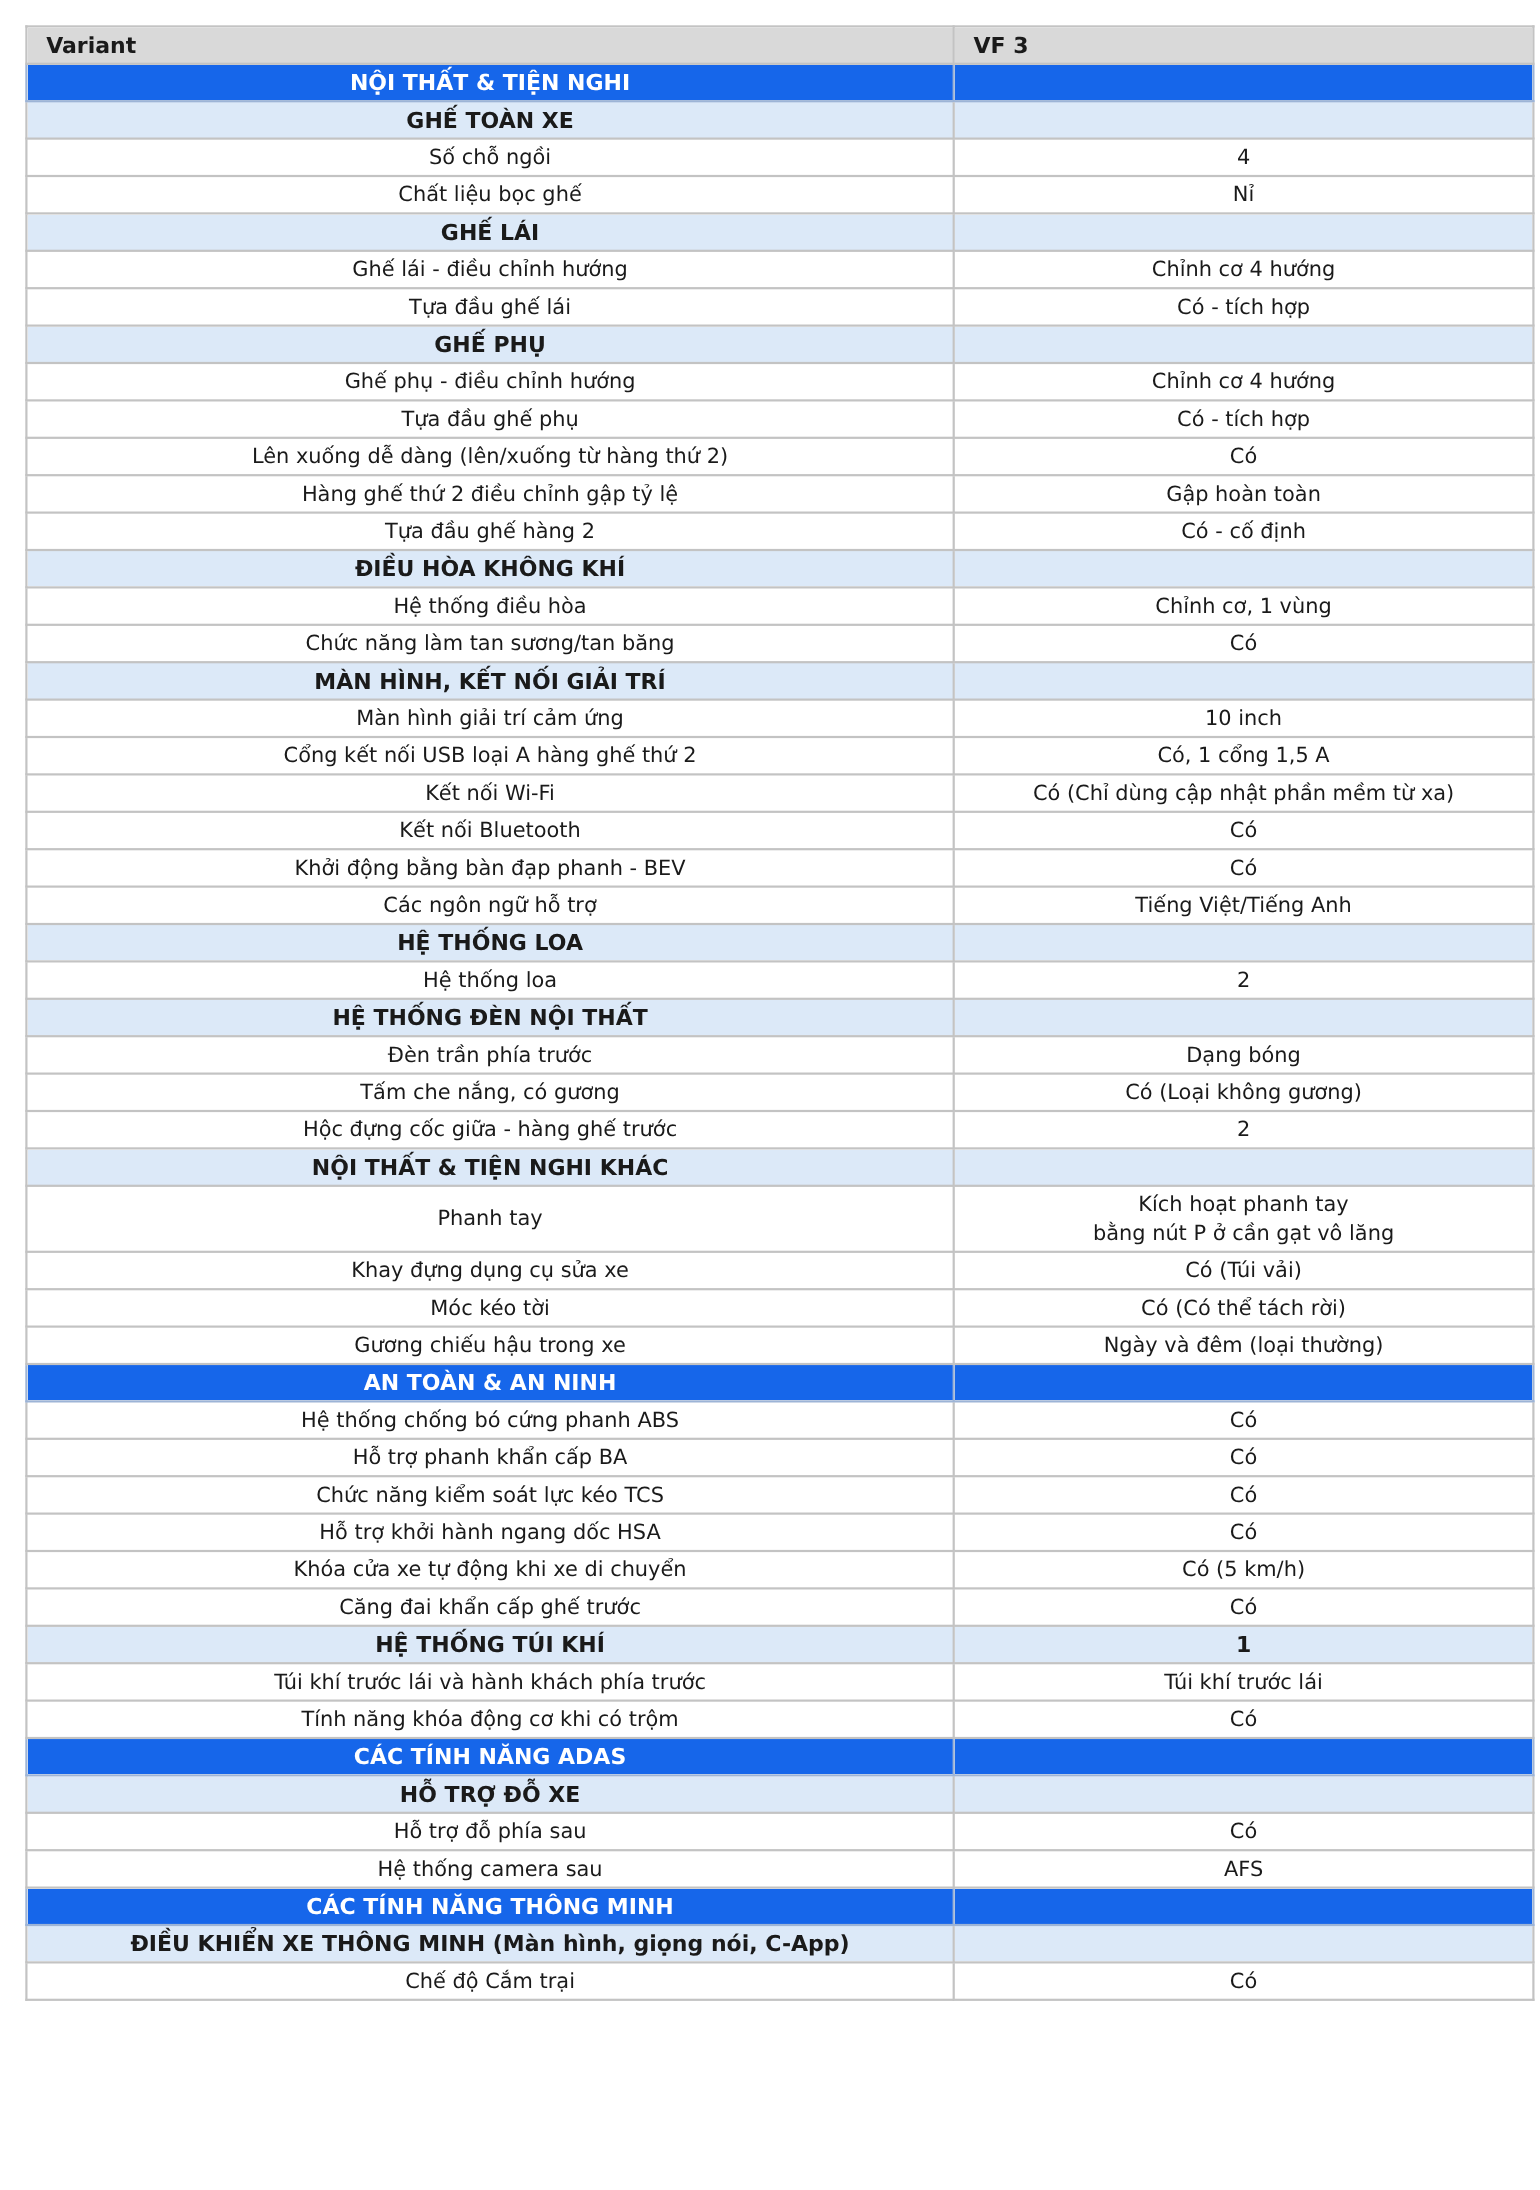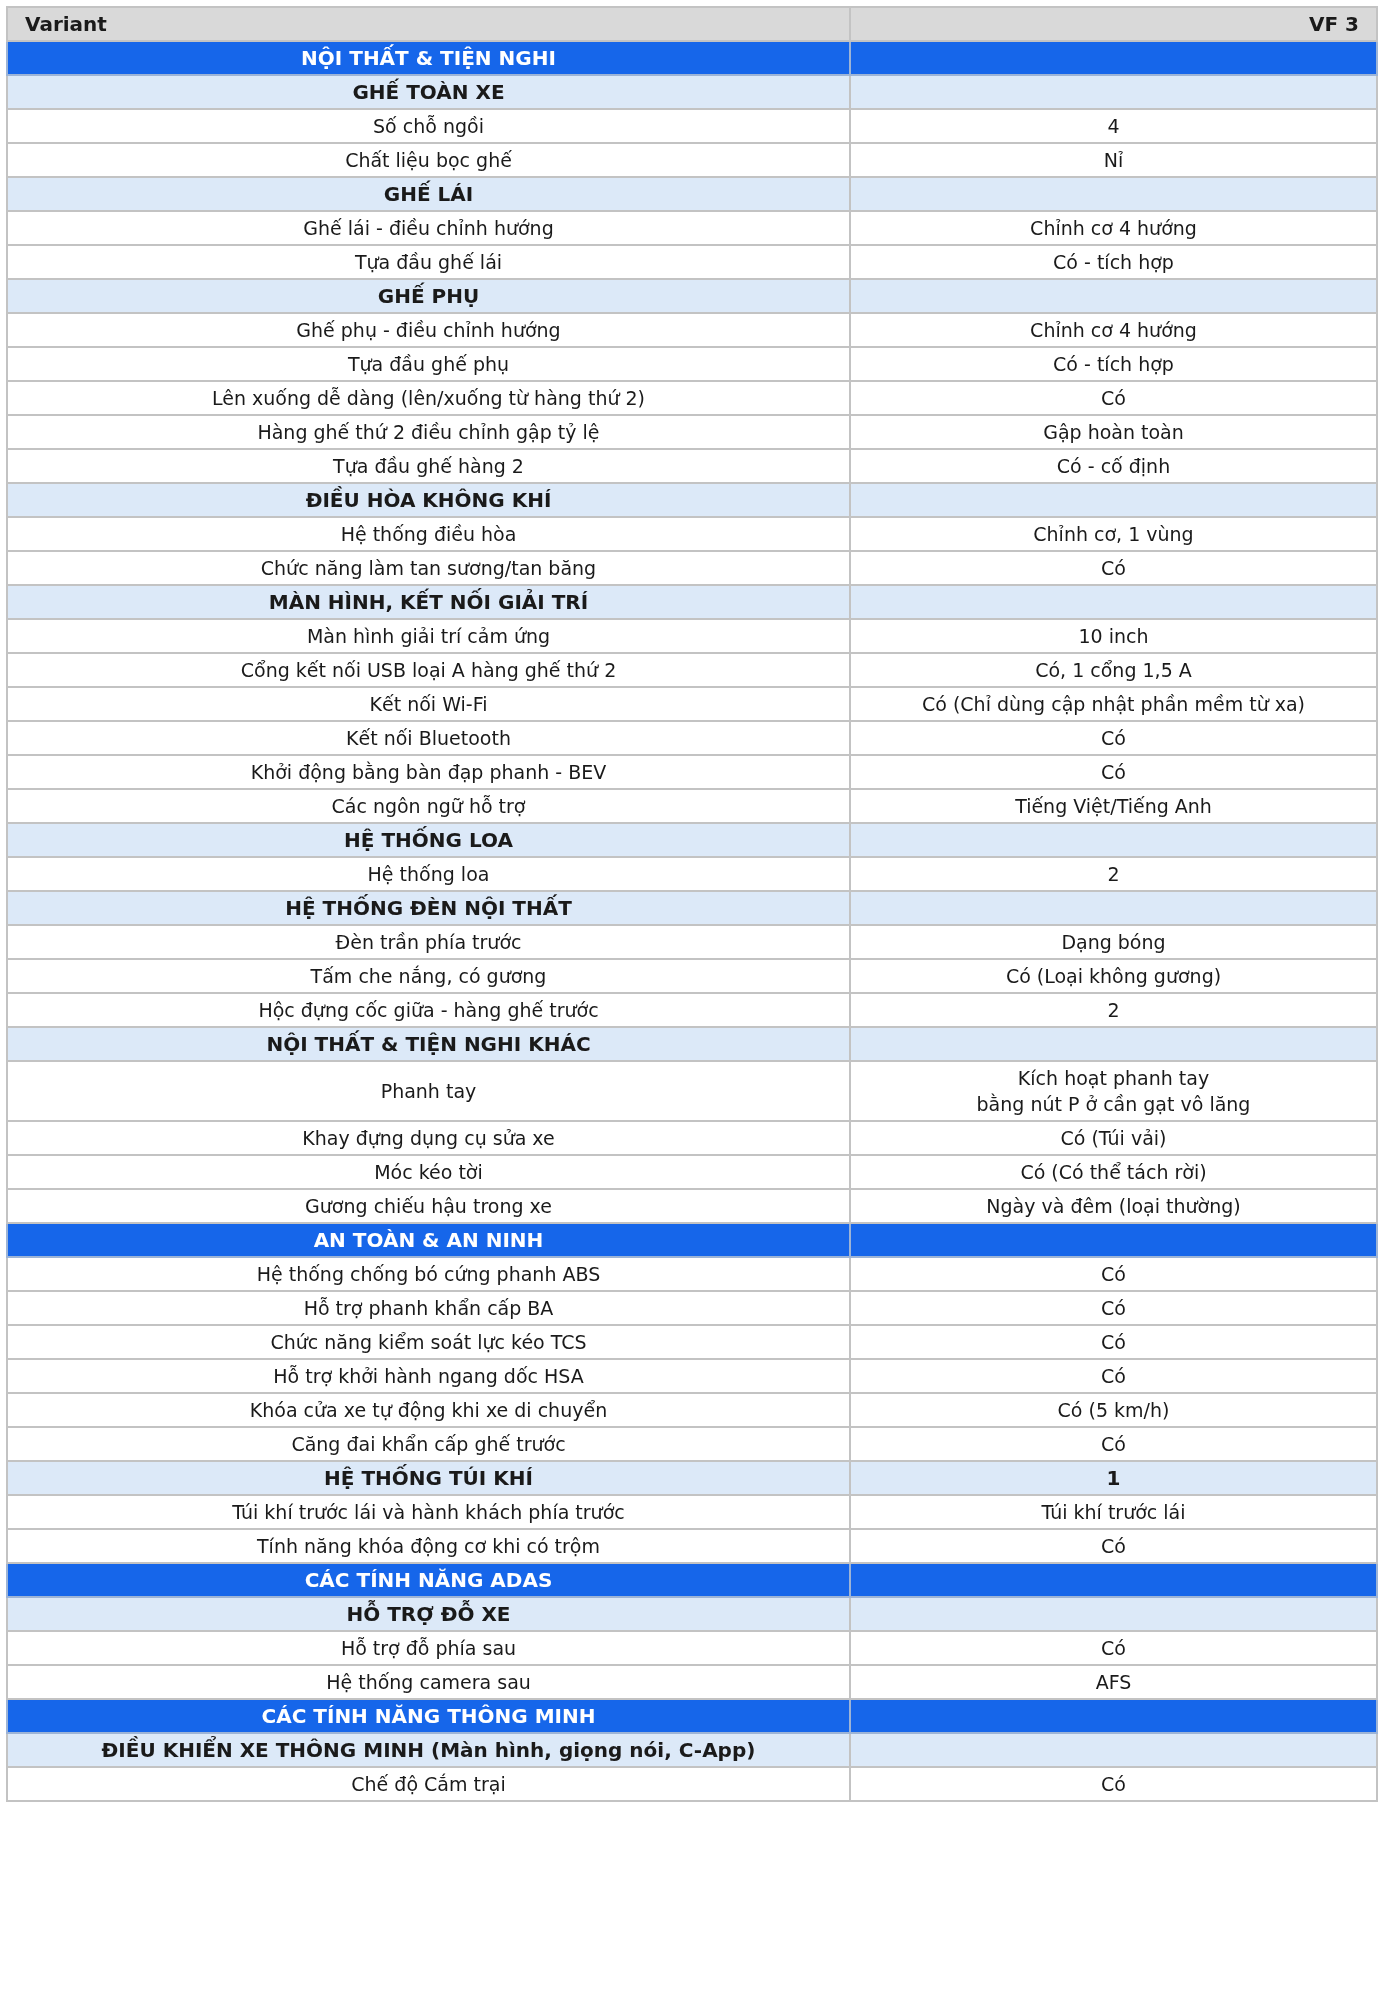--- a/index.html
+++ b/index.html
@@ -13,21 +13,21 @@
   * { box-sizing: border-box; }
   html, body {
     margin: 0;
     padding: 0;
     background: #ffffff;
     font-family: "DejaVu Sans", "Liberation Sans", sans-serif;
     color: var(--text);
   }
   .page {
     width: 1178px;
-    padding: 6px;
+    padding: 23px;
   }
   table.spec-table {
     border-collapse: collapse;
     width: 1370px;
     table-layout: fixed;
   }
   col.c-label { width: 843px; }
   col.c-value { width: 527px; }
   th, td {
     border: 2px solid var(--border);
@@ -39,21 +39,21 @@
     vertical-align: middle;
   }
   th.variant-head {
     background: var(--header);
     text-align: left;
     font-weight: 700;
     font-size: 20px;
   }
   th.model-head {
     background: var(--header);
-    text-align: right;
+    text-align: left;
     font-weight: 700;
     font-size: 20px;
   }
   tr.section td {
     background: var(--accent);
     color: var(--section-text);
     font-weight: 700;
     font-size: 20px;
     border-color: #9DB4D6;
   }

